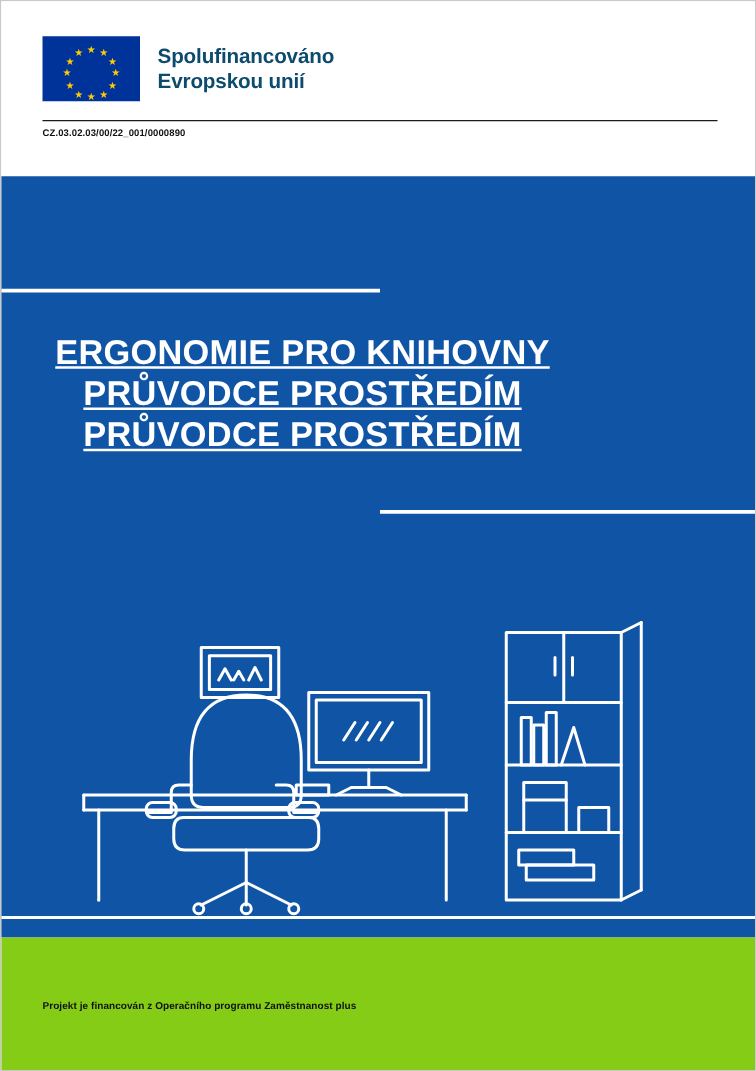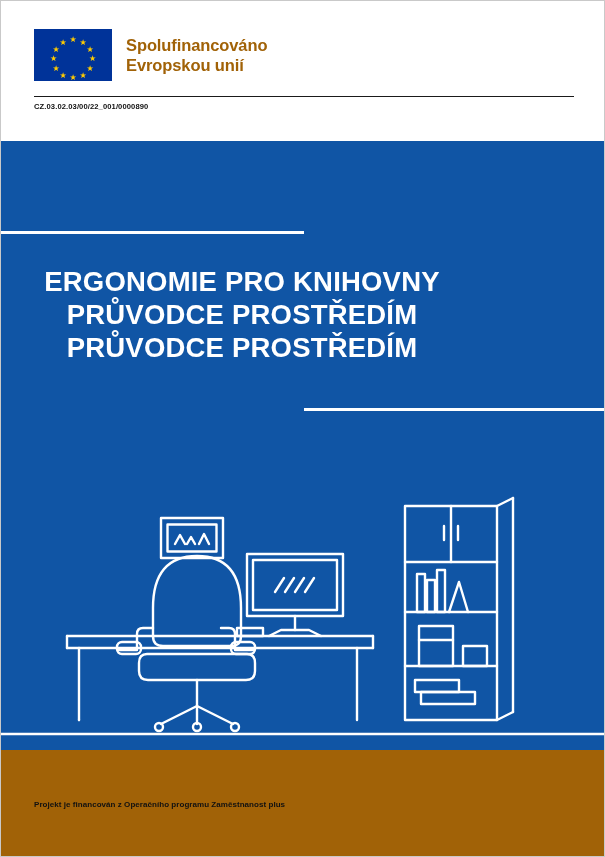--- a/index.html
+++ b/index.html
@@ -50,21 +50,21 @@
     position: absolute;
     color: #FFCC00;
     font-size: 8px;
     line-height: 8px;
     width: 8px;
     height: 8px;
     text-align: center;
   }
   .eu-text {
     margin-left: 14px;
-    color: #a16207;
+    color: #0c4a6e;
     font-size: 16.5px;
     font-weight: bold;
     line-height: 20px;
     letter-spacing: -0.1px;
   }
   .eu-text .l2 { display: block; }
 
   .header-rule {
     position: absolute;
     left: 33px;
@@ -120,39 +120,40 @@
     position: absolute;
     left: 0;
     top: 124px;
     width: 482px;
     text-align: center;
     color: #ffffff;
     font-size: 27.5px;
     font-weight: bold;
     line-height: 33px;
     letter-spacing: 0.2px;
+    text-decoration: underline;
   }
   .hero-title span { display: block; }
 
   .illustration {
     position: absolute;
     left: 0;
     top: 355px;
     width: 605px;
     height: 254px;
   }
 
   
   .footer {
     position: absolute;
     left: 0;
     top: 749px;
     width: 605px;
     height: 108px;
-    background: #a16207;
+    background: #84cc16;
   }
   .footer-text {
     position: absolute;
     left: 33px;
     top: 50px;
     font-size: 8px;
     font-weight: bold;
     color: #111111;
     letter-spacing: 0.05px;
   }

